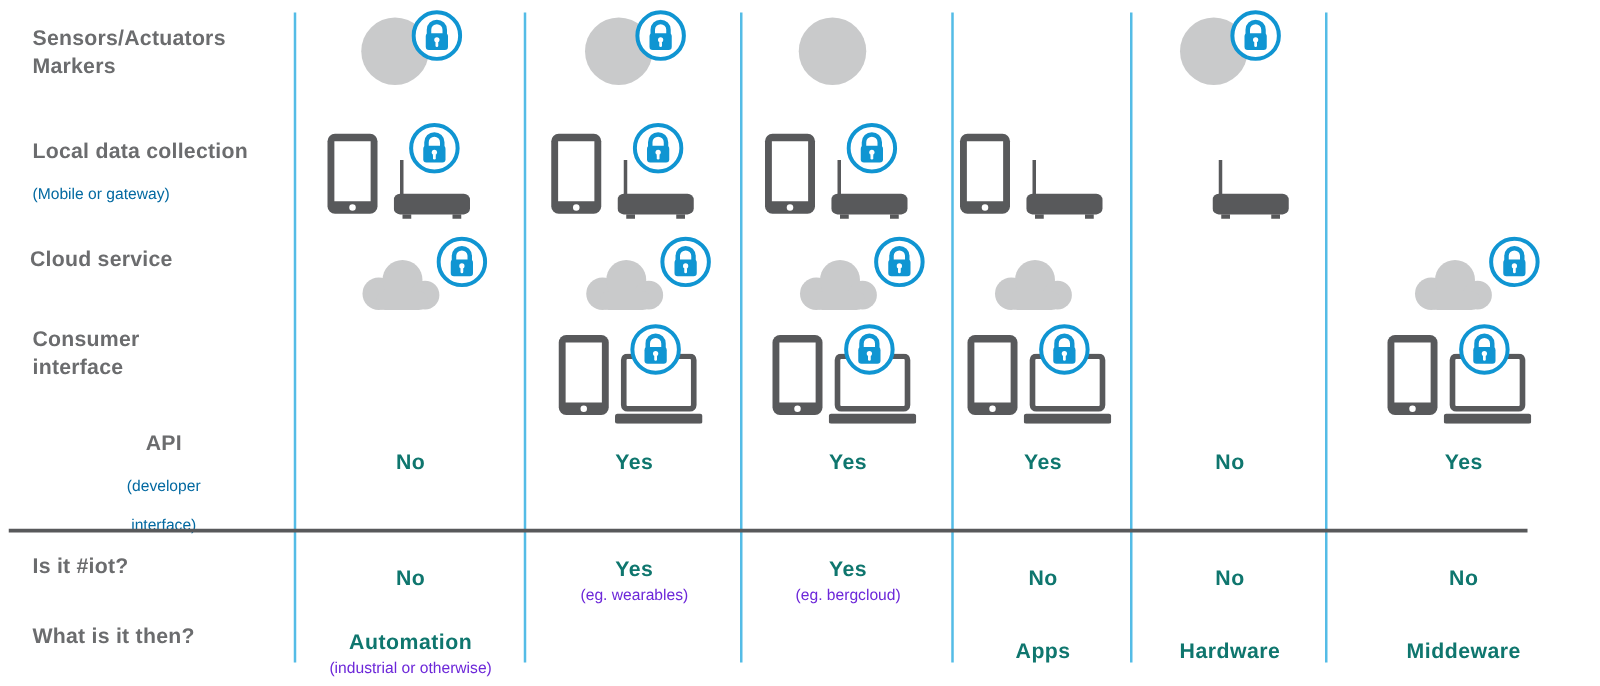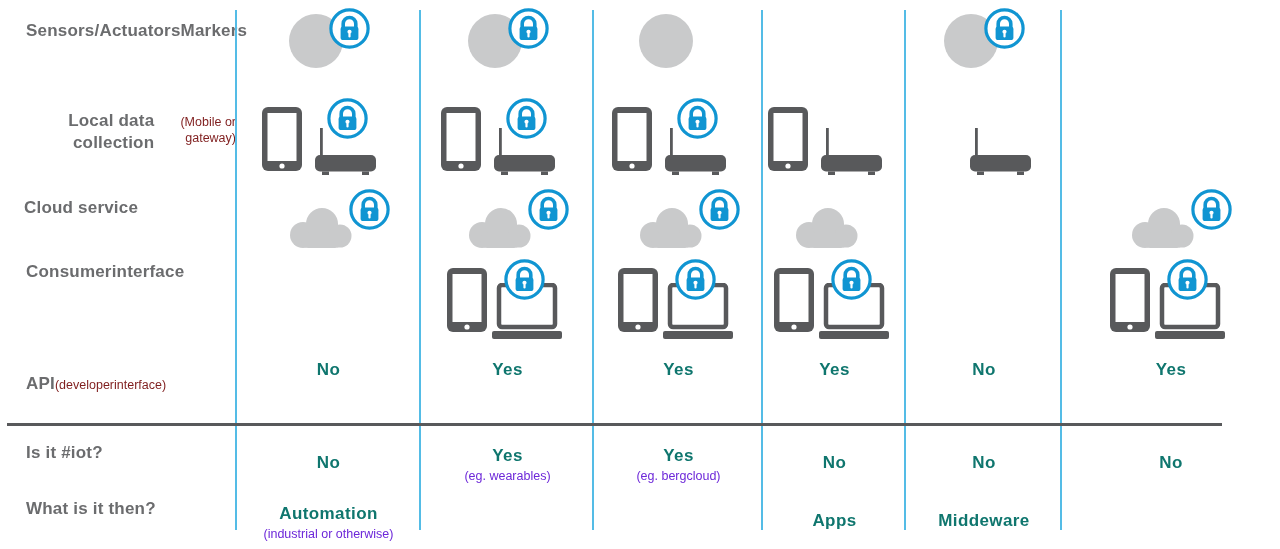--- a/index.html
+++ b/index.html
@@ -5,23 +5,23 @@
 <style>
   html,body{margin:0;padding:0;background:#fff;}
   body{font-family:"Liberation Sans",sans-serif;color:#6b6c6e;}
   .grid{
     position:relative;width:1280px;height:549px;background:#fff;overflow:hidden;
     display:grid;
     grid-template-columns:236px 185px 173px 169px 143px 156px 218px;
     grid-template-rows:90px 95px 70px 85px 83px 3px 62px 61px;
   }
   .cell{display:flex;justify-content:center;align-items:flex-start;}
-  .labelcell{justify-content:flex-start;flex-direction:row;align-items:flex-start;padding-left:26px;box-sizing:border-box;}
+  .labelcell{justify-content:flex-start;flex-direction:column;align-items:flex-start;padding-left:26px;box-sizing:border-box;}
   .rowtitle{font-size:17px;font-weight:700;color:#6b6c6e;line-height:1.28;letter-spacing:.2px;}
-  .rowsub{font-size:12.5px;font-weight:400;color:#7f1d1d;line-height:1.25;margin-top:5px;}
+  .rowsub{font-size:12.5px;font-weight:400;color:#0369a1;line-height:1.25;margin-top:16px;}
   .val{font-size:17px;font-weight:700;color:#0f766e;letter-spacing:.4px;}
   .note{font-size:12.5px;font-weight:400;color:#6d28d9;margin-top:3px;text-align:center;}
   .colcell{flex-direction:column;align-items:center;}
 
   
   .r-sensors{padding-top:8px;} .r-sensors.labelcell{padding-top:20px;}
   .r-local{padding-top:8px;}   .r-local.labelcell{padding-top:20px;text-align:right;}
   .r-cloud{padding-top:4px;padding-left:24px;}   .r-cloud.labelcell{padding-top:12px;}
   .r-consumer{padding-top:4px;}.r-consumer.labelcell{padding-top:6px;}
   .r-api{padding-top:20px;}    .r-api.labelcell{padding-top:4px;align-items:center;}
@@ -412,17 +412,21 @@
   </div>
   <div class="cell colcell r-what">
     <div class="val"></div>
     <div class="note"></div>
   </div>
   <div class="cell colcell r-what">
     <div class="val">Apps</div>
     <div class="note"></div>
   </div>
   <div class="cell colcell r-what">
+    <div class="val">Hardware</div>
+    <div class="note"></div>
+  </div>
+  <div class="cell colcell r-what">
     <div class="val">Middeware</div>
     <div class="note"></div>
   </div>
 
 </div>
 
 </body></html>

